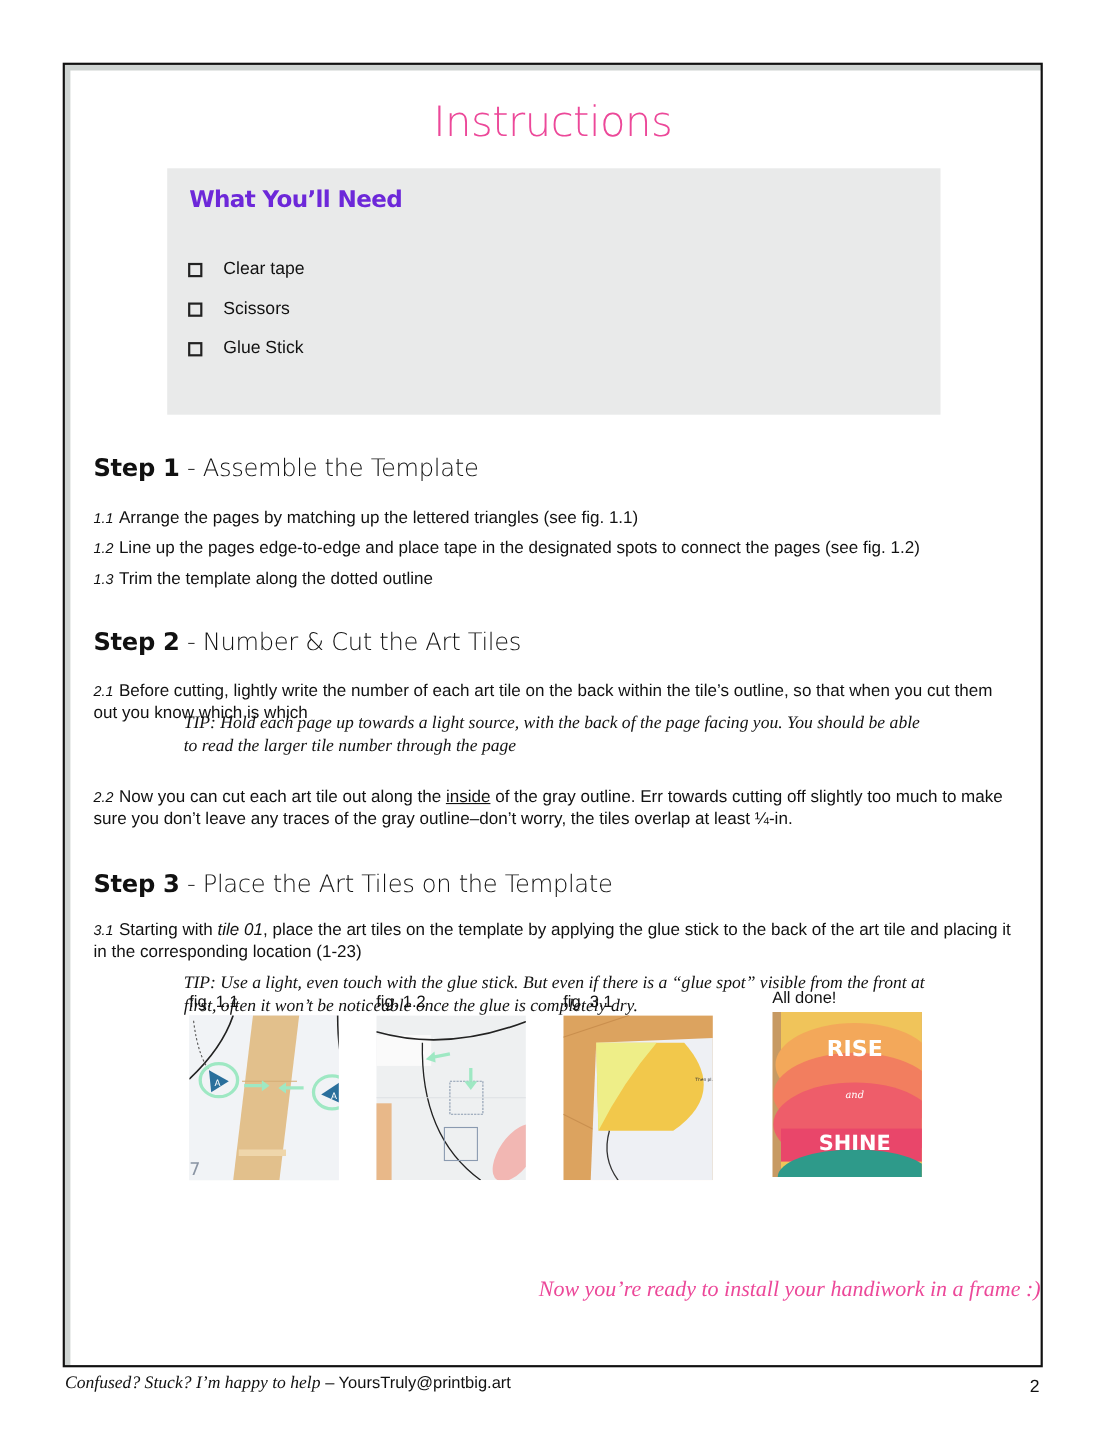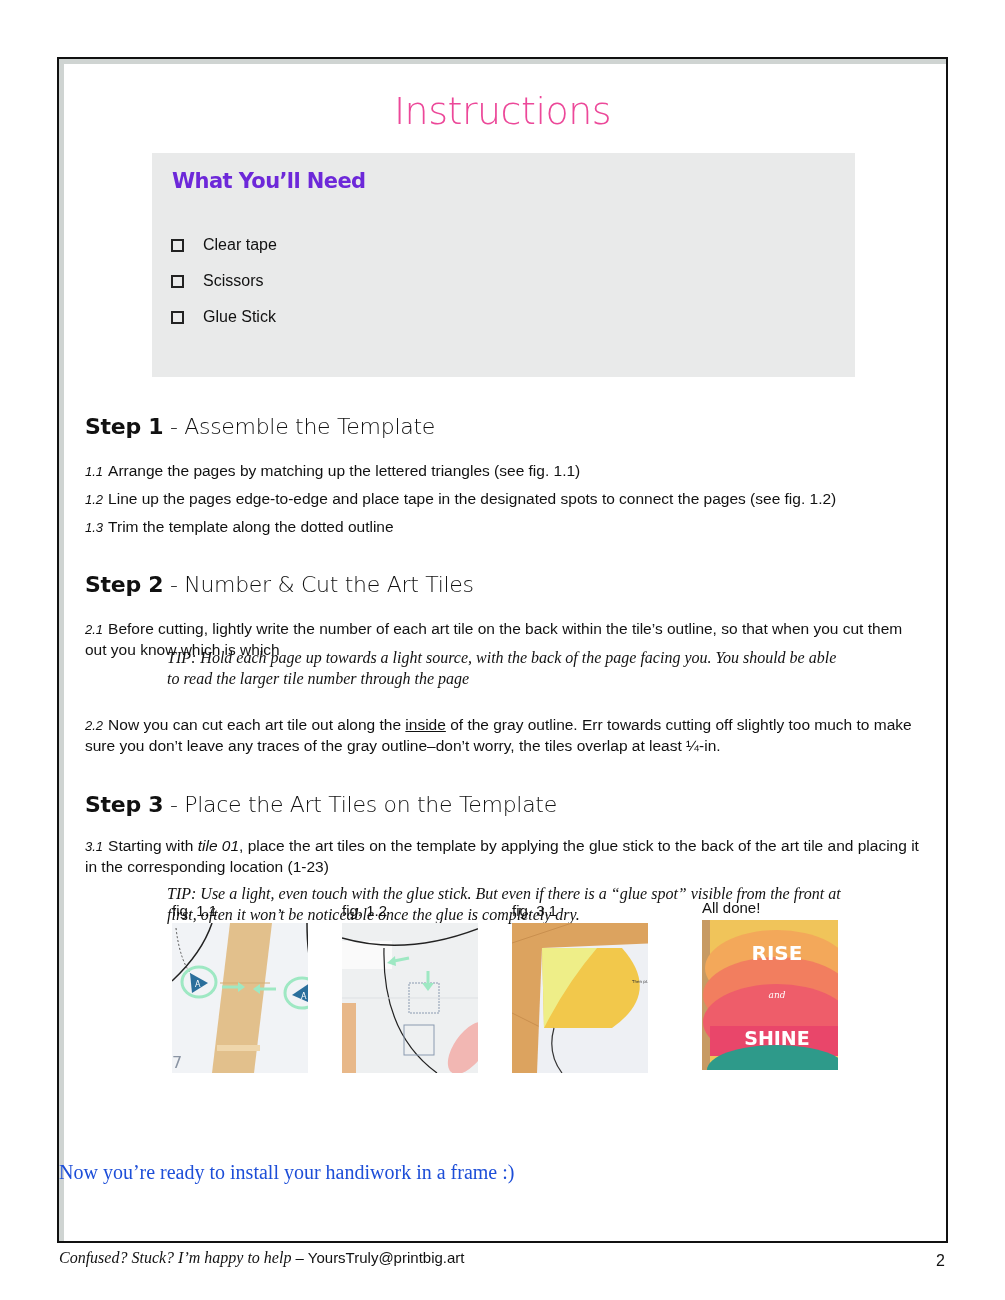--- a/index.html
+++ b/index.html
@@ -45,22 +45,22 @@
       position: absolute; left: 108px; width: 680px; font-family: "Liberation Serif", serif;
       font-style: italic; font-size: 16px; line-height: 21px; color: #111;
     }
     .underline { text-decoration: underline; }
 
     .fig { position: absolute; top: 840px; width: 152px; }
     .fig-label { font-size: 15px; height: 24px; line-height: 24px; }
     .fig-img { width: 136px; height: 150px; position: relative; overflow: hidden; }
 
     .closing {
-      position: absolute; left: 0; width: 100%; top: 1102px; text-align: left;
-      font-family: "Liberation Serif", serif; font-size: 20px; color: #1d4ed8;
+      position: absolute; left: 0; width: 100%; top: 1102px; text-align: right;
+      font-family: "Liberation Serif", serif; font-style: italic; font-size: 20px; color: #ec4899;
     }
 
     .footer {
       position: absolute; left: 59px; top: 1249px; font-size: 15px; color: #111;
     }
     .footer .serif { font-family: "Liberation Serif", serif; font-style: italic; font-size: 16px; }
     .page-num { position: absolute; right: 60px; top: 1252px; font-size: 16px; }
   </style>
 </head>
 <body>

